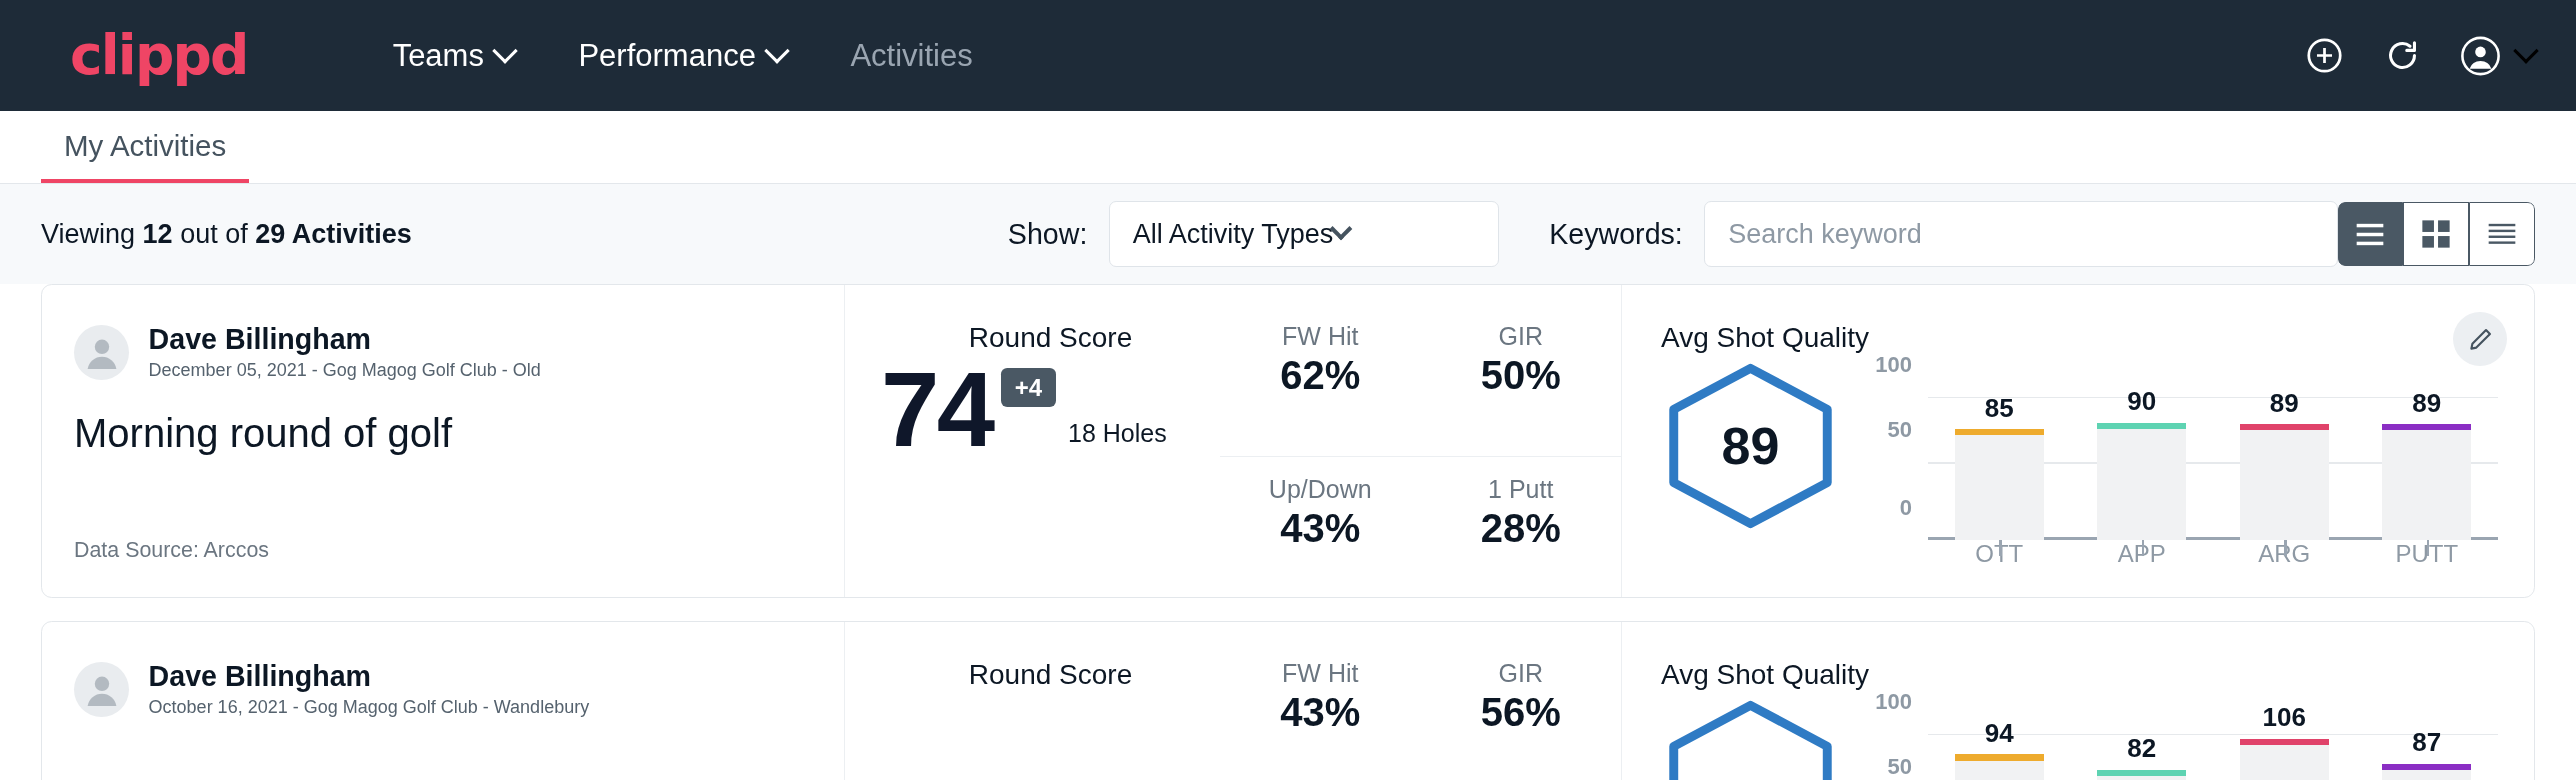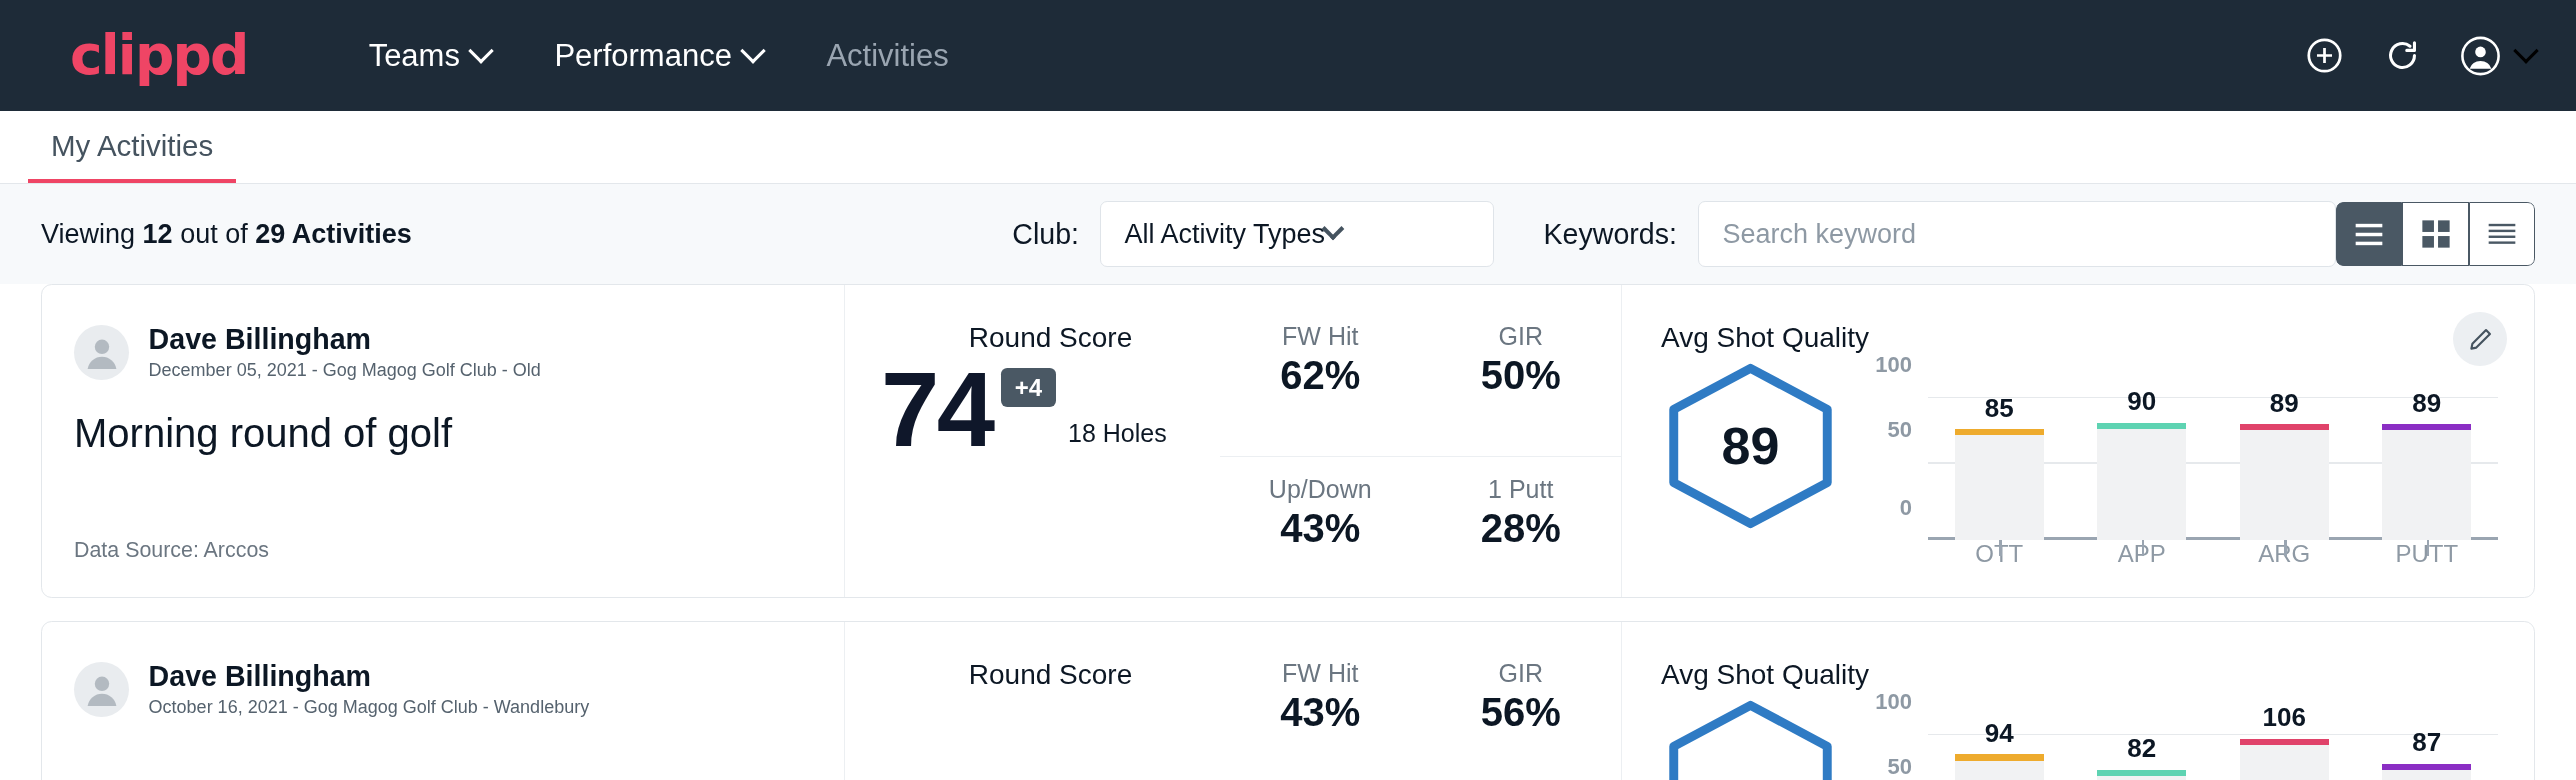--- a/index.html
+++ b/index.html
@@ -18,21 +18,21 @@
     display: flex;
     align-items: center;
     padding: 0 41px 0 70px;
   }
   .logo {
     font-size: 55px;
     font-weight: 700;
     color: #ef4565;
     letter-spacing: -1.8px;
     line-height: 1;
-    margin-right: 89px;
+    margin-right: 113px;
     font-family: "DejaVu Sans", sans-serif;
   }
   .nav-items { display: flex; align-items: center; gap: 0px; }
   .nav-item {
     display: flex;
     align-items: center;
     gap: 12.5px;
     color: #ffffff;
     font-size: 31px;
     padding: 0 32px;
@@ -57,21 +57,21 @@
   }
   .avatar-wrap { display:flex; align-items:center; gap: 16px; cursor:pointer; }
 
   
   .tabbar {
     height: 73px;
     background: #ffffff;
     border-bottom: 1.8px solid #e3e7eb;
     display: flex;
     align-items: flex-end;
-    padding-left: 28px;
+    padding-left: 41px;
   }
   .tab {
     font-size: 29.5px;
     color: #45535f;
     padding: 0 23px 16px 23px;
     border-bottom: 4.5px solid #ef4565;
     cursor: pointer;
   }
 
   
@@ -316,21 +316,21 @@
   <div class="tab">My Activities</div>
 </div>
 
 <div class="filterbar">
   <div class="viewing">
     <span>Viewing </span><b>12</b><span> out of </span><b>29 Activities</b>
   </div>
 
   <div class="fb-spacer-a"></div>
 
-  <div class="show-label">Club:</div>
+  <div class="show-label">Show:</div>
   <div class="select">
     <span>All Activity Types</span>
     <span class="chev2"></span>
   </div>
 
   <div class="kw-label">Keywords:</div>
   <input class="search" placeholder="Search keyword" style="">
 
   <div class="fb-spacer-b"></div>
 

